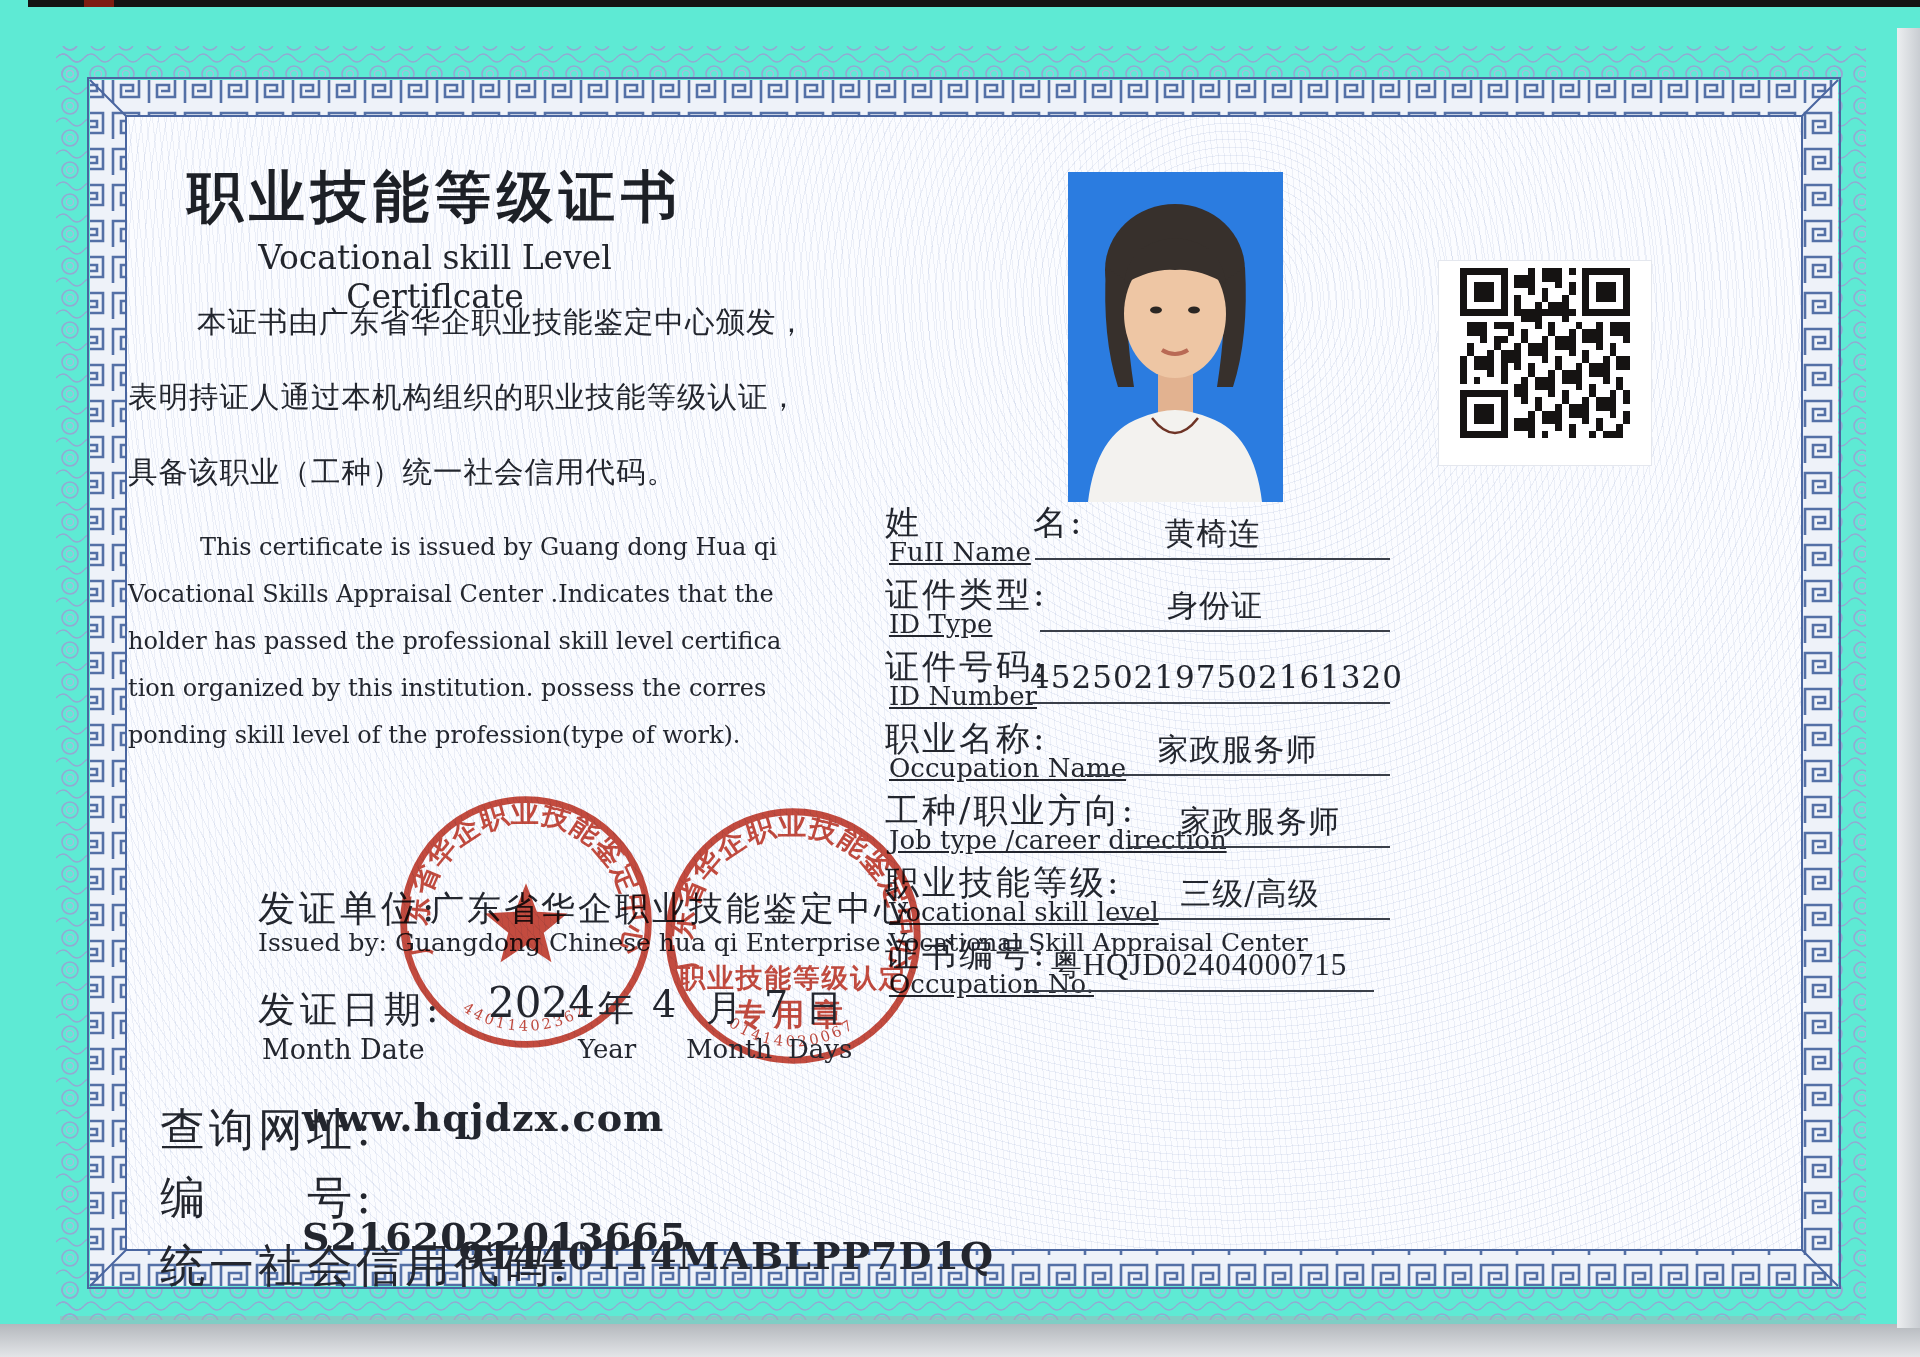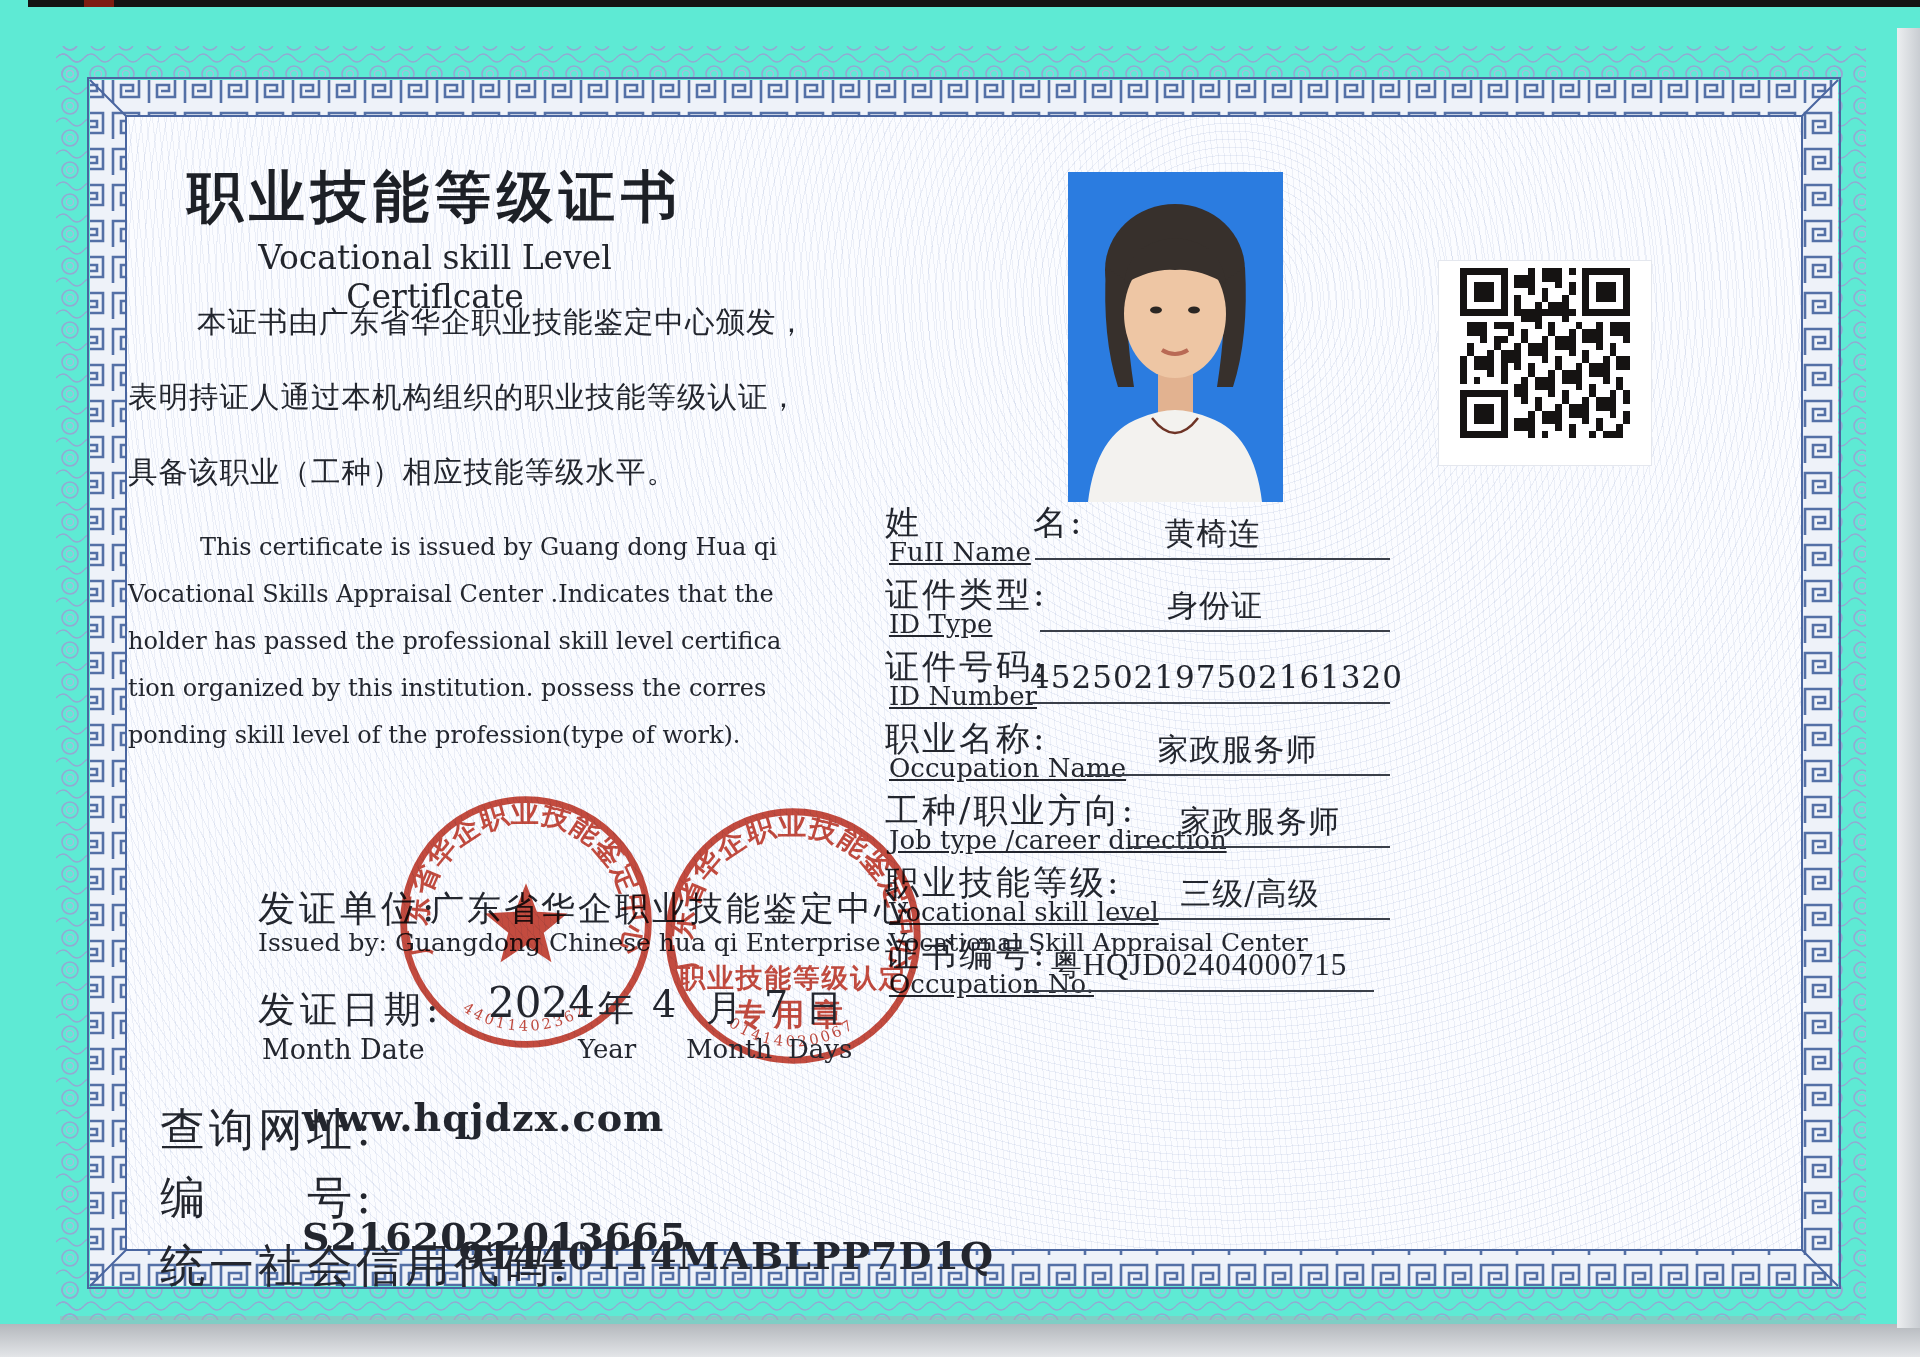--- a/index.html
+++ b/index.html
@@ -118,21 +118,21 @@
       <path d="M90,80 L126,116 M1838,80 L1802,116 M90,1286 L126,1250 M1838,1286 L1802,1250" stroke="#4a66a0" stroke-width="2"></path>
     </g>
   </svg>
 
   <div class="abs title-zh">职业技能等级证书</div>
   <div class="abs title-en">Vocational skill Level  Certiflcate</div>
   <div class="abs title-dot">·</div>
 
   <div class="abs zh-line zl0">本证书由广东省华企职业技能鉴定中心颁发，</div>
   <div class="abs zh-line zl1">表明持证人通过本机构组织的职业技能等级认证，</div>
-  <div class="abs zh-line zl2">具备该职业（工种）相应技能等级水平。</div>
+  <div class="abs zh-line zl2">具备该职业（工种）统一社会信用代码。</div>
 
   <div class="abs en-line el0">This certificate is issued by Guang dong Hua qi</div>
   <div class="abs en-line el1">Vocational Skills Appraisal Center .Indicates that the</div>
   <div class="abs en-line el2">holder has passed the professional skill level certifica</div>
   <div class="abs en-line el3">tion organized by this institution. possess the corres</div>
   <div class="abs en-line el4">ponding  skill level of the profession(type of  work).</div>
 
   <div class="abs issued-zh-label">发证单位:</div>
   <div class="abs issued-zh-value">广东省华企职业技能鉴定中心</div>
   <div class="abs issued-en">Issued by: Guangdong Chinese hua qi Enterprise Vocational Skill Appraisal Center</div>

